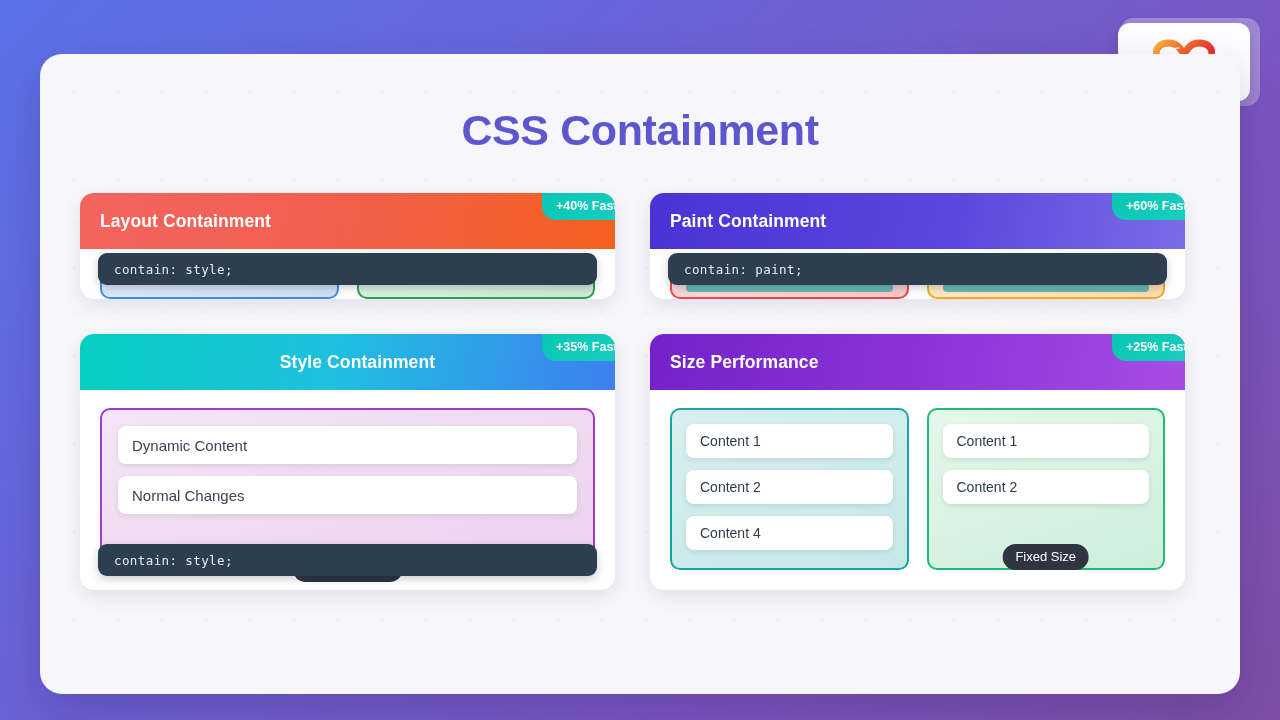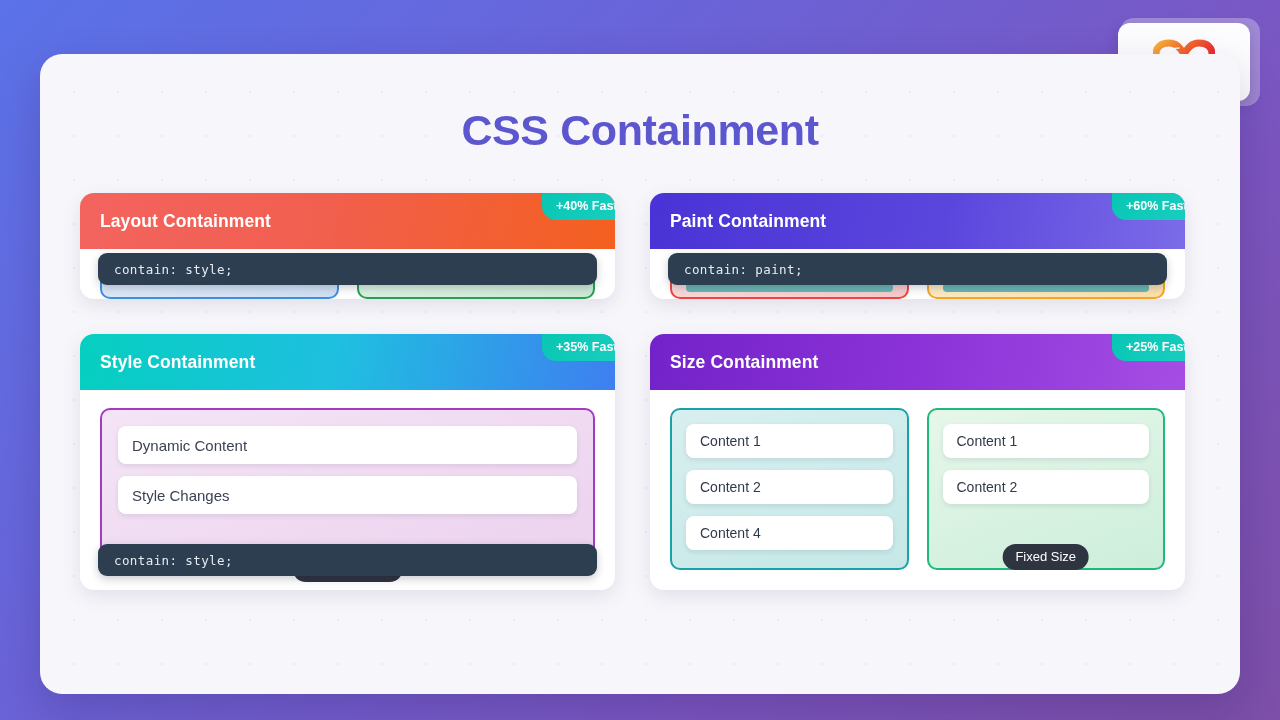--- a/index.html
+++ b/index.html
@@ -122,21 +122,21 @@
     color: #ffffff;
     font-size: 12.5px;
     font-weight: bold;
     padding: 6px 14px 7px 14px;
     border-radius: 0 0 0 14px;
     white-space: nowrap;
   }
 
   .hdr-layout { background: linear-gradient(100deg, #f4645f 0%, #f15f4f 45%, #f4601f 100%); }
   .hdr-paint  { background: linear-gradient(100deg, #4a33d6 0%, #5b46dd 55%, #7b6ce8 100%); }
-  .hdr-style  { background: linear-gradient(100deg, #05cfc0 0%, #1fbfe0 48%, #3e7ff0 100%); }
+  .hdr-style  { background: linear-gradient(100deg, #05cfc0 0%, #1fbfe0 48%, #3e7ff0 100%); justify-content: center; }
   .hdr-size   { background: linear-gradient(100deg, #7322c9 0%, #8b33d8 50%, #a54de3 100%); }
 
   .card-body {
     position: relative;
     padding: 18px 20px 20px 20px;
     display: flex;
     gap: 18px;
   }
   .card-body.short { height: 50px; padding-bottom: 0; overflow: hidden; }
   .card-body.tall  { height: 200px; }
@@ -284,32 +284,32 @@
     </div>
 
     <div class="card">
       <div class="card-header hdr-style">
         <span class="card-title">Style Containment</span>
         <span class="perf-badge">+35% Faster</span>
       </div>
       <div class="card-body tall">
         <div class="demo-pane pane-purple wide">
           <div class="item-row big">Dynamic Content</div>
-          <div class="item-row big">Style Changes</div>
+          <div class="item-row big">Normal Changes</div>
           <span class="pane-tag">Isolated Styles</span>
         </div>
       </div>
       <div class="code-bar">
         <span class="code-text">contain: style;</span>
       </div>
     </div>
 
     <div class="card">
       <div class="card-header hdr-size">
-        <span class="card-title">Size Containment</span>
+        <span class="card-title">Size Performance</span>
         <span class="perf-badge">+25% Faster</span>
       </div>
       <div class="card-body tall">
         <div class="demo-pane pane-teal">
           <div class="item-row">Content 1</div>
           <div class="item-row">Content 2</div>
           <div class="item-row">Content 4</div>
 
         </div>
         <div class="demo-pane pane-emer">

